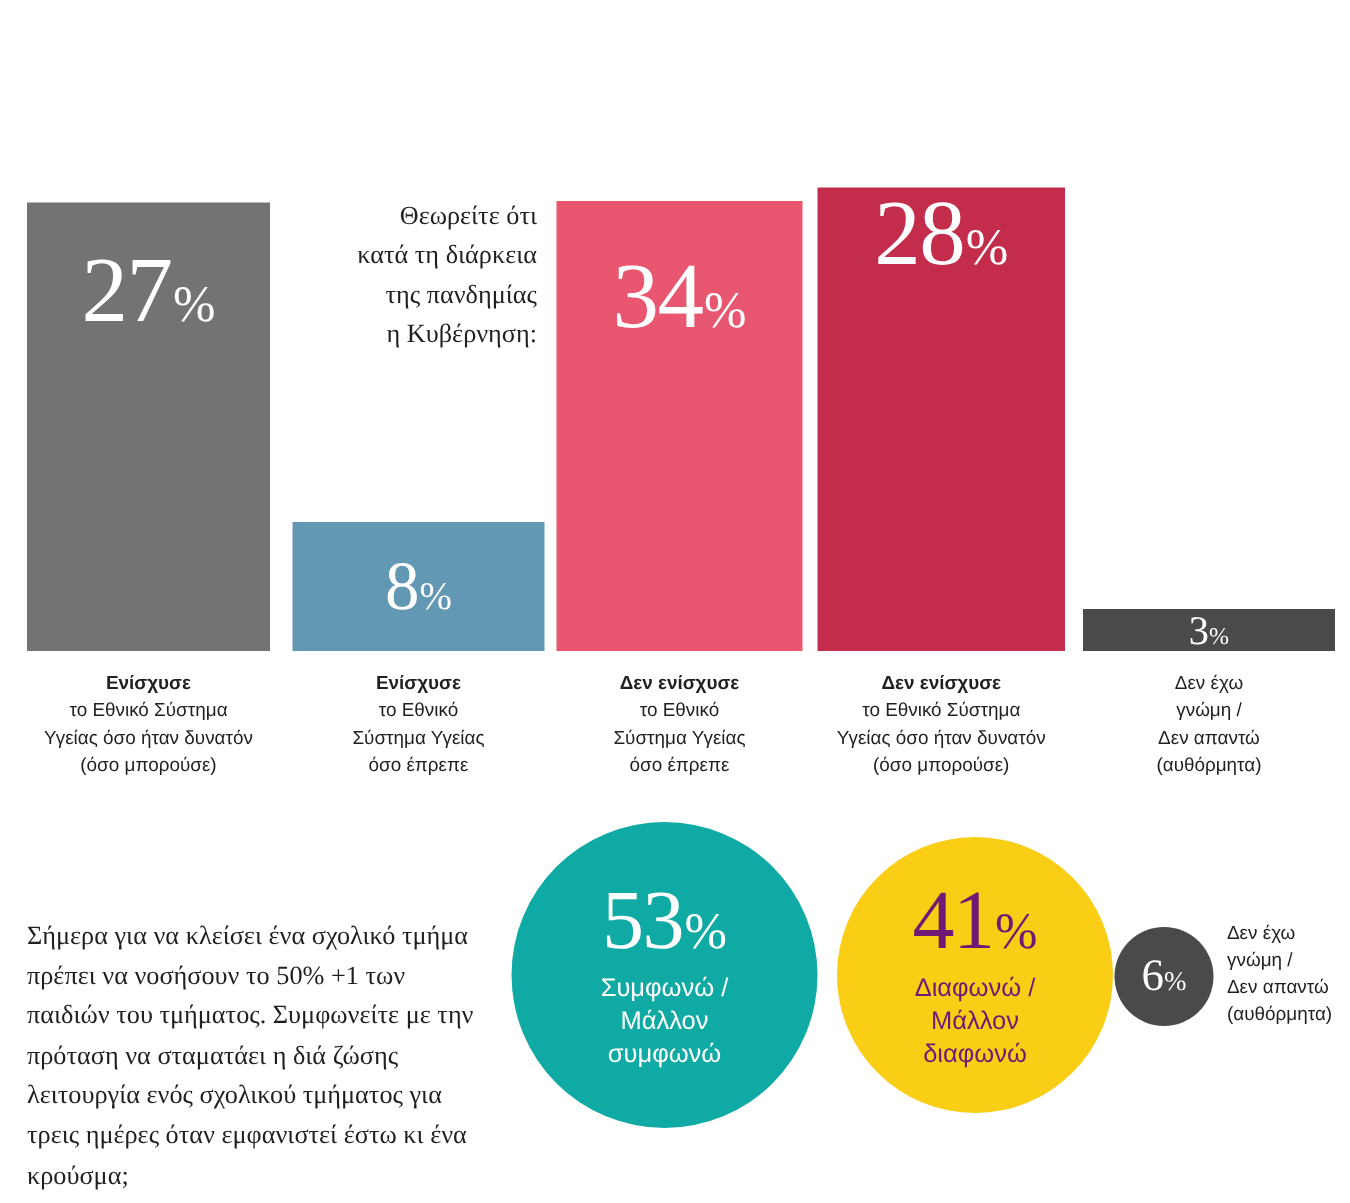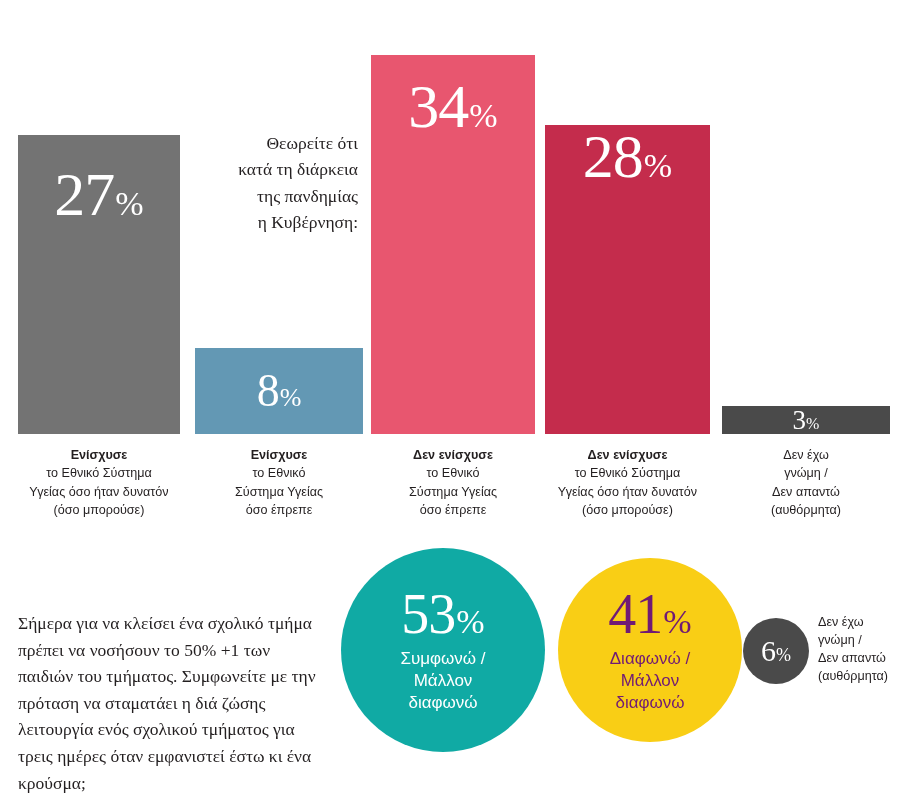--- a/index.html
+++ b/index.html
@@ -195,21 +195,21 @@
       </div>
       <div class="bar-caption">
         <span class="head">Ενίσχυσε</span>
         <span class="sub" style="white-space:pre-line">το Εθνικό
 Σύστημα Υγείας
 όσο έπρεπε</span>
       </div>
     </div>
 
     <div class="bar-col" style="left:371px; width:164px;">
-      <div class="bar" style="height:379px; background:#E8566F; padding-top:20px;text-align:right;">
+      <div class="bar" style="height:300px; background:#E8566F; padding-top:33px;text-align:right;">
         <span class="bar-value">
           <span class="num">34</span>
             <span class="pct">%</span>
         </span>
       </div>
       <div class="bar-caption">
         <span class="head">Δεν ενίσχυσε</span>
         <span class="sub" style="white-space:pre-line">το Εθνικό
 Σύστημα Υγείας
 όσο έπρεπε</span>
@@ -259,21 +259,21 @@
 
     <div class="circle-question">Σήμερα για να κλείσει ένα σχολικό τμήμα πρέπει να νοσήσουν το 50% +1 των παιδιών του τμήματος. Συμφωνείτε με την πρόταση να σταματάει η διά ζώσης λειτουργία ενός σχολικού τμήματος για τρεις ημέρες όταν εμφανιστεί έστω κι ένα κρούσμα;</div>
 
     <div class="bubble" style="left:341px; top:18px; width:204px; height:204px; background:#10AAA4; color:#ffffff; z-index:3;">
       <span class="bubble-value">
         <span class="num">53</span>
           <span class="pct">%</span>
       </span>
       <span class="bubble-label">Συμφωνώ /
 Μάλλον
-διαφωνώ</span>
+συμφωνώ</span>
     </div>
 
     <div class="bubble" style="left:558px; top:28px; width:184px; height:184px; background:#F9CE15; color:#701a75; z-index:2;">
       <span class="bubble-value">
         <span class="num">41</span>
           <span class="pct">%</span>
       </span>
       <span class="bubble-label">Διαφωνώ /
 Μάλλον
 διαφωνώ</span>

